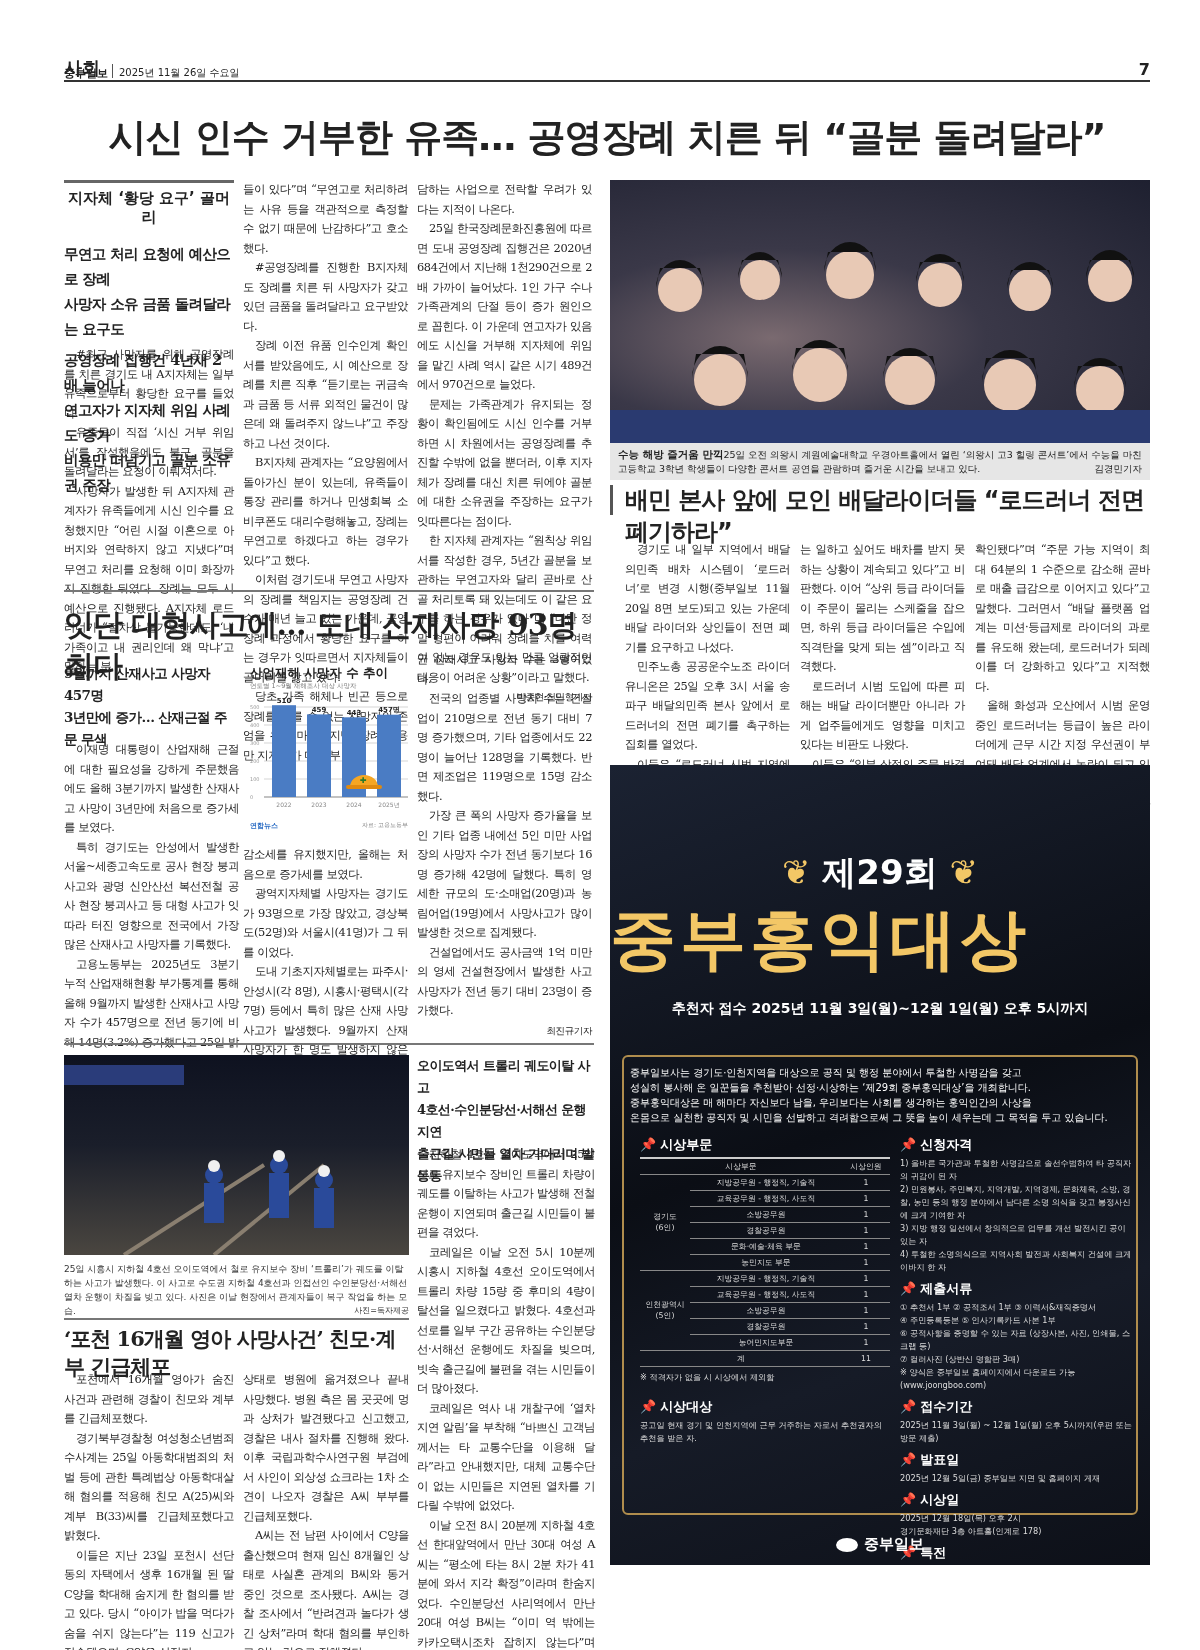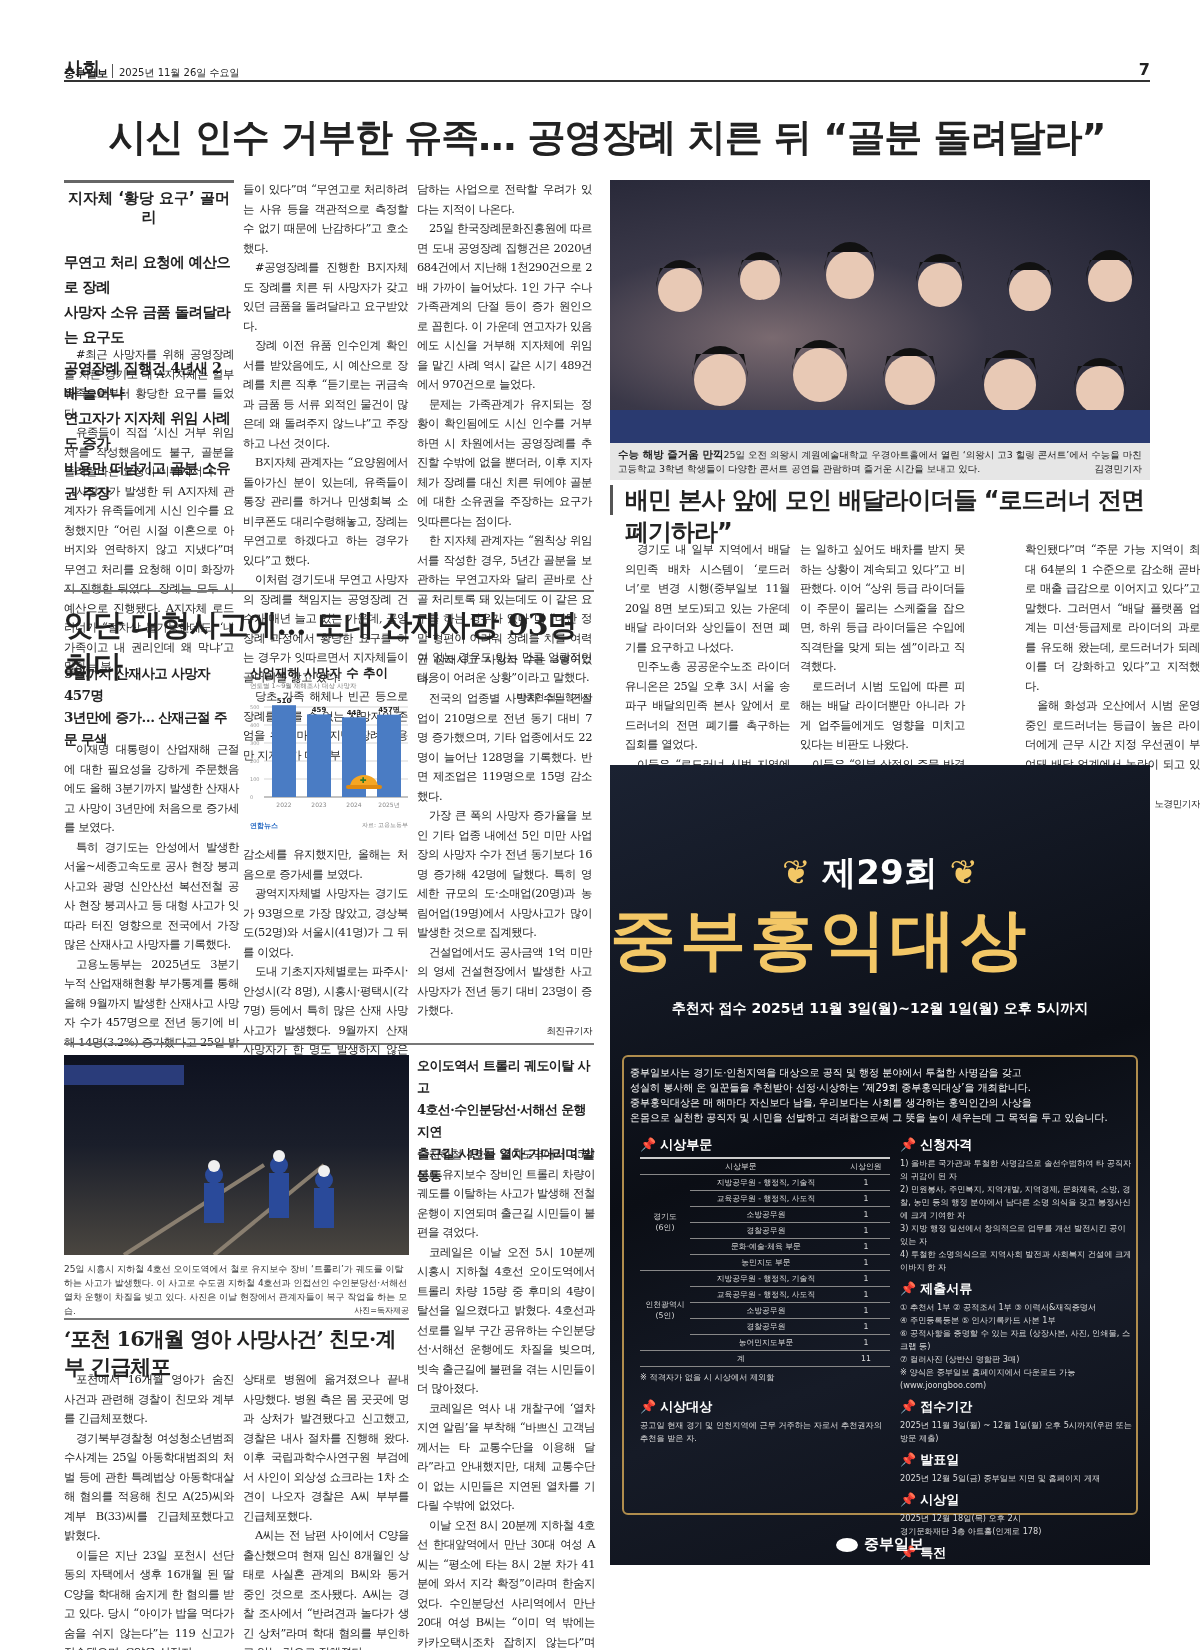--- a/index.html
+++ b/index.html
@@ -42,21 +42,21 @@
   <span class="sep"></span>
   <span class="date">2025년 11월 26일 수요일</span>
   <span class="sect">사회</span>
   <span class="page">7</span>
 </div>
 
 <div class="abs headline">시신 인수 거부한 유족… 공영장례 치른 뒤 “골분 돌려달라”</div>
 
 <div class="abs subbox" style="left:64px;top:180px;width:170px">
   <h3>지자체 ‘황당 요구’ 골머리</h3>
-  <div class="subhead" style="margin-top:22px">
+  <div class="subhead" style="margin-top:14px">
     <div>무연고 처리 요청에 예산으로 장례</div>
     <div>사망자 소유 금품 돌려달라는 요구도</div>
     <div style="height:6px"></div>
     <div>공영장례 집행건 4년새 2배 늘어나</div>
     <div>연고자가 지자체 위임 사례도 증가</div>
     <div>비용만 떠넘기고 골분 소유권 주장</div>
   </div>
 </div>
 <div class="abs col" style="left:64px;top:345px;width:170px">
   <p>#최근 사망자를 위해 공영장례를 치른 경기도 내 A지자체는 일부 유족으로부터 황당한 요구를 들었다.</p>
@@ -122,21 +122,21 @@
 <div class="abs col" style="left:625px;top:540px;width:165px">
   <p>경기도 내 일부 지역에서 배달의민족 배차 시스템이 ‘로드러너’로 변경 시행(중부일보 11월 20일 8면 보도)되고 있는 가운데 배달 라이더와 상인들이 전면 폐기를 요구하고 나섰다.</p>
   <p>민주노총 공공운수노조 라이더유니온은 25일 오후 3시 서울 송파구 배달의민족 본사 앞에서 로드러너의 전면 폐기를 촉구하는 집회를 열었다.</p>
   <p>이들은 “로드러너 시범 지역에서는 이미 라이더 등급에 따라 스케줄 배정이 이뤄지고 있고, 하위 등급의 라이더</p>
 </div>
 <div class="abs col" style="left:800px;top:540px;width:165px">
   <p style="text-indent:0">는 일하고 싶어도 배차를 받지 못하는 상황이 계속되고 있다”고 비판했다. 이어 “상위 등급 라이더들이 주문이 몰리는 스케줄을 잡으면, 하위 등급 라이더들은 수입에 직격탄을 맞게 되는 셈”이라고 직격했다.</p>
   <p>로드러너 시범 도입에 따른 피해는 배달 라이더뿐만 아니라 가게 업주들에게도 영향을 미치고 있다는 비판도 나왔다.</p>
   <p>이들은 “일부 상점의 주문 반경을 사전 고지 없이 4→1㎞로 축소한 사례가</p>
 </div>
-<div class="abs col" style="left:1025px;top:540px;width:175px">
+<div class="abs col" style="left:975px;top:540px;width:175px">
   <p style="text-indent:0">확인됐다”며 “주문 가능 지역이 최대 64분의 1 수준으로 감소해 곧바로 매출 급감으로 이어지고 있다”고 말했다. 그러면서 “배달 플랫폼 업계는 미션·등급제로 라이더의 과로를 유도해 왔는데, 로드러너가 되레 이를 더 강화하고 있다”고 지적했다.</p>
   <p>올해 화성과 오산에서 시범 운영 중인 로드러너는 등급이 높은 라이더에게 근무 시간 지정 우선권이 부여돼 배달 업계에서 논란이 되고 있다.</p>
   <div class="byline">노경민기자</div>
 </div>
 
 <div class="abs rule" style="left:64px;top:590px;width:530px"></div>
 
 <div class="abs h2" style="left:64px;top:605px;width:530px;font-size:30px">잇단 대형사고에… 도내 산재사망 93명 최다</div>
 <div class="abs subhead" style="left:64px;top:662px;width:175px;font-size:13.5px;line-height:22px">
   <div>9월까지 산재사고 사망자 457명</div>

